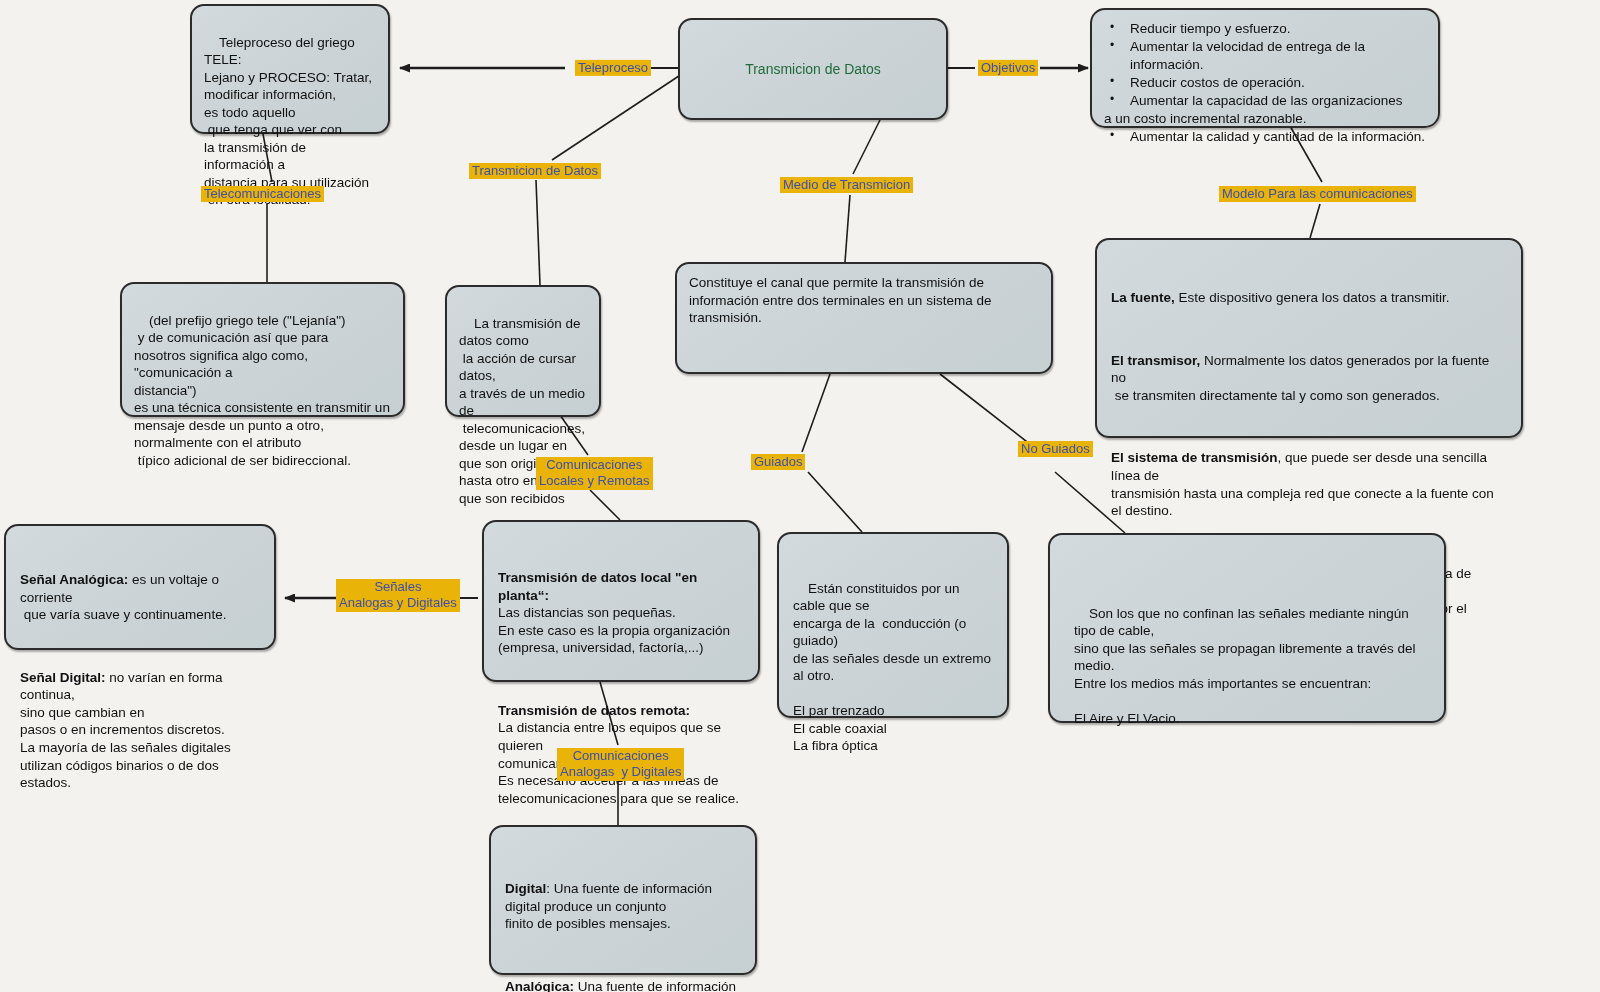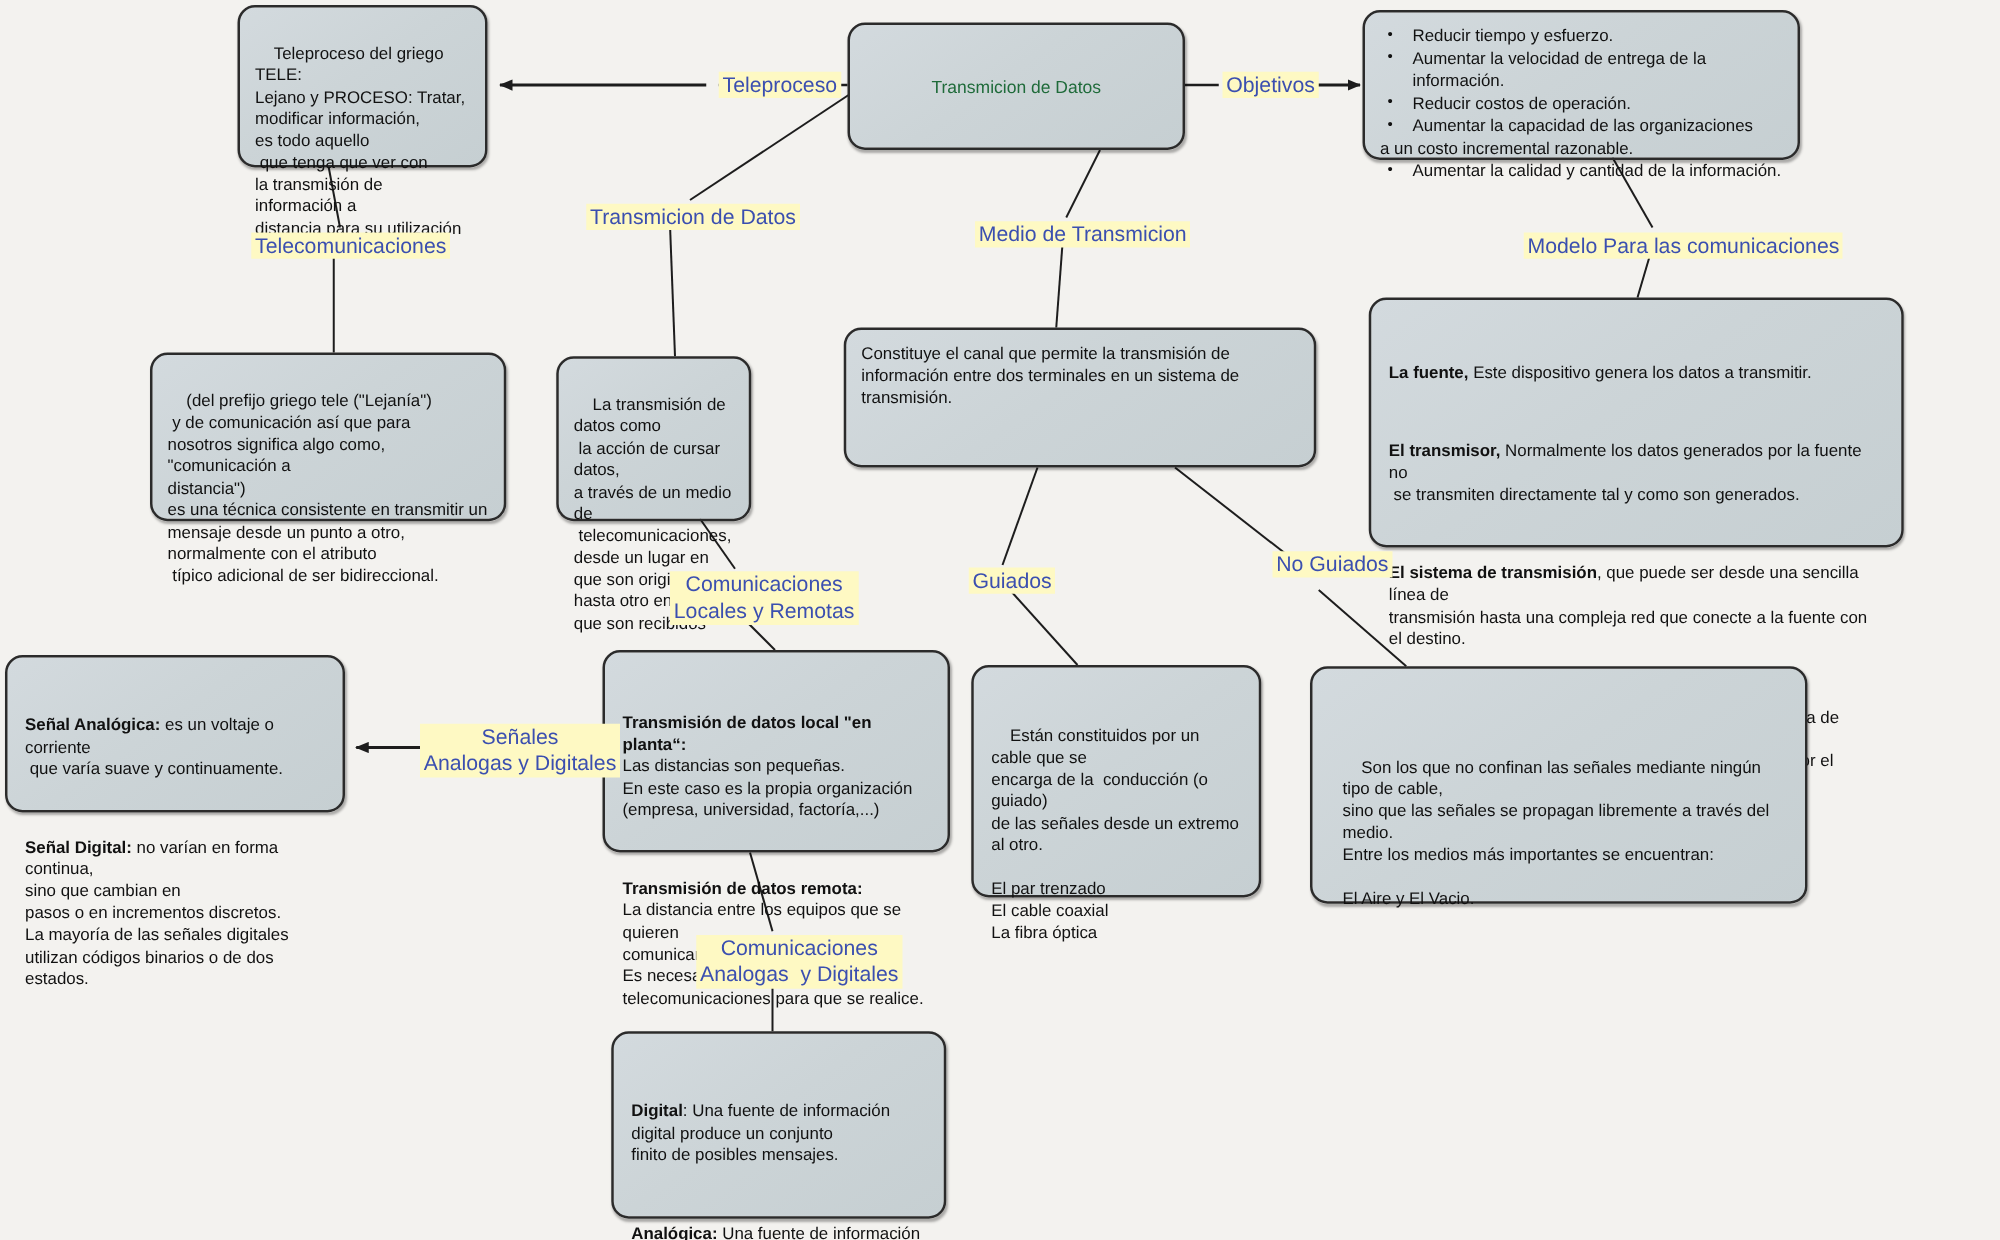--- a/index.html
+++ b/index.html
@@ -57,25 +57,25 @@
     left:6px; top:0;
     font-size:12px;
   }
   .bullets li.nobullet{padding-left:0;}
   .bullets li.nobullet::before{content:"";}
   .para{margin:0 0 10px 0;}
   .para:last-child{margin-bottom:0;}
   .edge-label{
     position:absolute;
     color:#3b4fb0;
-    font-size:17px;
+    font-size:13px;
     line-height:1.25;
     text-align:center;
     white-space:pre;
-    background:#fef9c3;
+    background:#eab308;
     padding:0 3px;
     z-index:3;
   }
 </style>
 </head>
 <body>
 
 <div id="canvas">
 
   <svg id="edges" viewBox="0 0 1600 992">
@@ -127,21 +127,21 @@
  que tenga que ver con
 la transmisión de información a
 distancia para su utilización
  en otra localidad.</span>
   </div>
 
   <div class="node center" style="left:678px; top:18px; width:270px; height:102px;">
     <span>Transmicion de Datos</span>
   </div>
 
-  <div class="node" style="left:1090px; top:8px; width:350px; height:120px; white-space:normal;">
+  <div class="node" style="left:1090px; top:8px; width:350px; height:120px; white-space:normal;border-radius:15px;">
     <ul class="bullets">
       <li>Reducir tiempo y esfuerzo.</li>
       <li>Aumentar la velocidad de entrega de la información.</li>
       <li>Reducir costos de operación.</li>
       <li>Aumentar la capacidad de las organizaciones</li>
       <li class="nobullet">a un costo incremental razonable.</li>
       <li>Aumentar la calidad y cantidad de la información.</li>
     </ul>
   </div>
 
@@ -240,21 +240,21 @@
 
   <div class="edge-label" style="left:469px; top:163px;">Transmicion de Datos</div>
 
   <div class="edge-label" style="left:780px; top:177px;">Medio de Transmicion</div>
 
   <div class="edge-label" style="left:1219px; top:186px;">Modelo Para las comunicaciones</div>
 
   <div class="edge-label" style="left:536px; top:457px;">Comunicaciones
 Locales y Remotas</div>
 
-  <div class="edge-label" style="left:775px; top:454px;">Guiados</div>
+  <div class="edge-label" style="left:751px; top:454px;">Guiados</div>
 
   <div class="edge-label" style="left:1018px; top:441px;">No Guiados</div>
 
   <div class="edge-label" style="left:336px; top:579px;">Señales
 Analogas y Digitales</div>
 
   <div class="edge-label" style="left:557px; top:748px;">Comunicaciones
 Analogas  y Digitales</div>
 
 </div>

